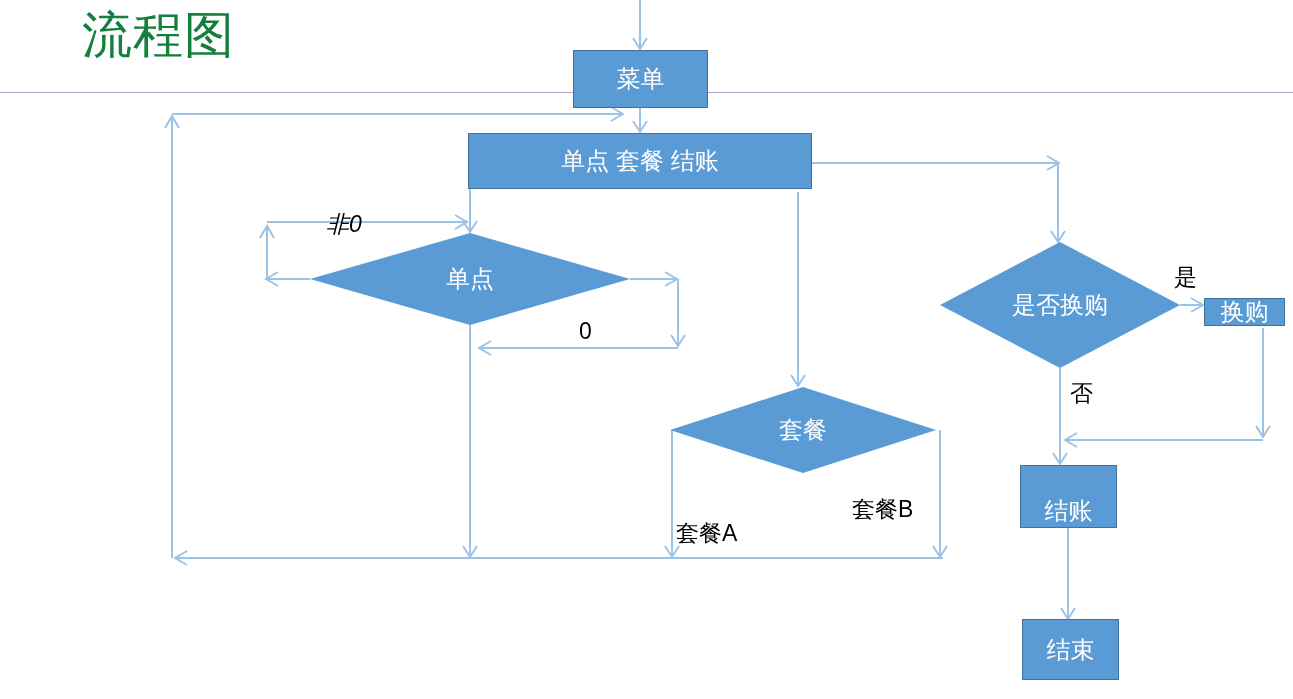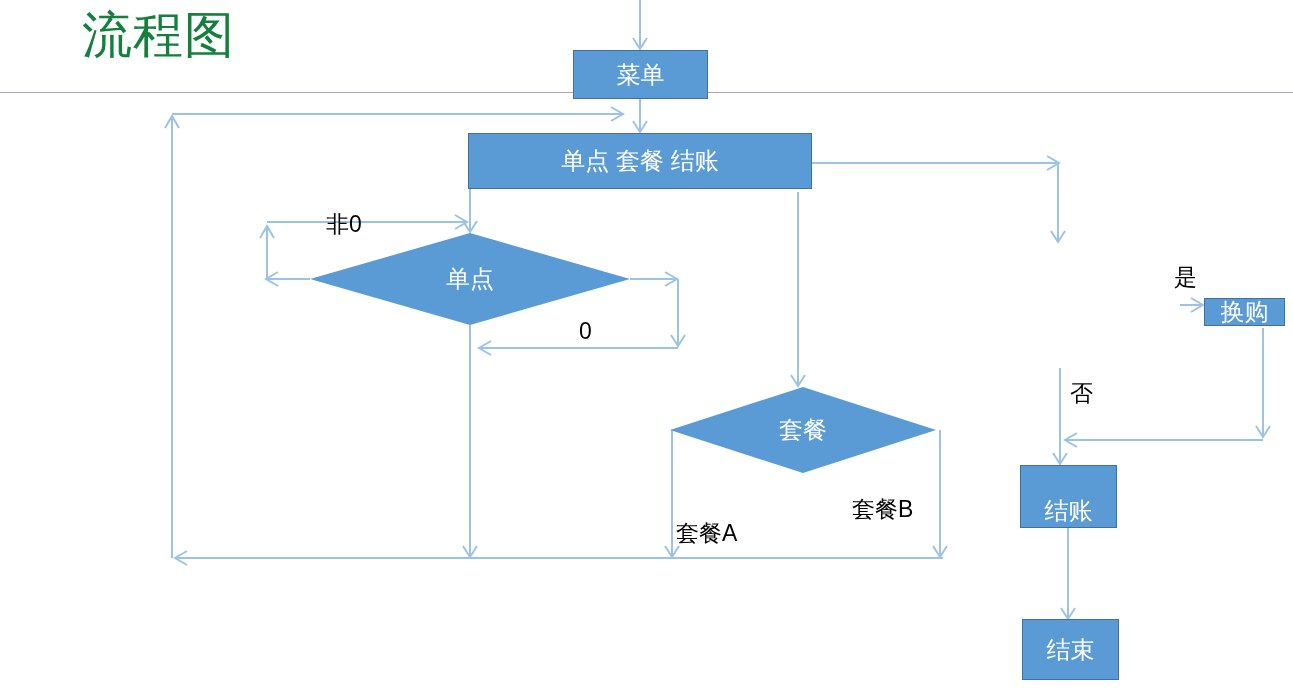--- a/index.html
+++ b/index.html
@@ -167,21 +167,21 @@
     <polyline points="1263,440 1066,440"></polyline>
     <polyline class="arrowhead" points="1077,433 1065,440 1077,447"></polyline>
 
     <line x1="1060" y1="368" x2="1060" y2="463"></line>
     <polyline class="arrowhead" points="1053,453 1060,464 1067,453"></polyline>
 
     <line x1="1068" y1="528" x2="1068" y2="618"></line>
     <polyline class="arrowhead" points="1061,608 1068,619 1075,608"></polyline>
   </svg>
 
-  <div class="node rect" style="left:573px; top:50px; width:135px; height:49px;">
+  <div class="node rect" style="left:573px; top:50px; width:135px; height:58px;">
     <span>菜单</span>
   </div>
 
   <div class="node rect" style="left:468px; top:133px; width:344px; height:56px;text-align:center;">
     <span>单点  套餐 结账</span>
   </div>
 
   <div class="diamond-wrap" style="left:310px; top:233px; width:320px; height:92px;text-align:center;">
     <svg width="320" height="92" viewBox="0 0 320 92">
       <polygon points="160,0 320,46 160,92 0,46" fill="#5b9bd5"></polygon>
@@ -189,34 +189,40 @@
     <div class="diamond-label">单点</div>
   </div>
 
   <div class="diamond-wrap" style="left:670px; top:387px; width:266px; height:86px;">
     <svg width="266" height="86" viewBox="0 0 266 86">
       <polygon points="133,0 266,43 133,86 0,43" fill="#5b9bd5"></polygon>
     </svg>
     <div class="diamond-label">套餐</div>
   </div>
 
+  <div class="diamond-wrap" style="left:940px; top:242px; width:240px; height:126px;">
+    <svg width="240" height="126" viewBox="0 0 240 126">
+      <polygon points="120,0 240,63 120,126 0,63" fill="#5b9bd5"></polygon>
+    </svg>
+    <div class="diamond-label">是否换购</div>
+  </div>
 
   <div class="node rect" style="left:1204px; top:284px; width:81px; height:28px;margin-top:14px;">
     <span>换购</span>
   </div>
 
   <div class="node rect" style="left:1020px; top:465px; width:97px; height:63px;align-items:flex-end;">
     <span>结账</span>
   </div>
 
   <div class="node rect" style="left:1022px; top:619px; width:97px; height:61px;">
     <span>结束</span>
   </div>
 
-  <div class="edge-label" style="left:326px; top:209px;">非0</div>
+  <div class="edge-label" style="left:326px; top:209px;font-style:italic;">非0</div>
 
   <div class="edge-label" style="left:579px; top:318px;">0</div>
 
   <div class="edge-label" style="left:676px; top:494px;margin-top:24px;">套餐A</div>
 
   <div class="edge-label" style="left:852px; top:494px;">套餐B</div>
 
   <div class="edge-label" style="left:1174px; top:262px;">是</div>
 
   <div class="edge-label" style="left:1070px; top:378px;">否</div>

